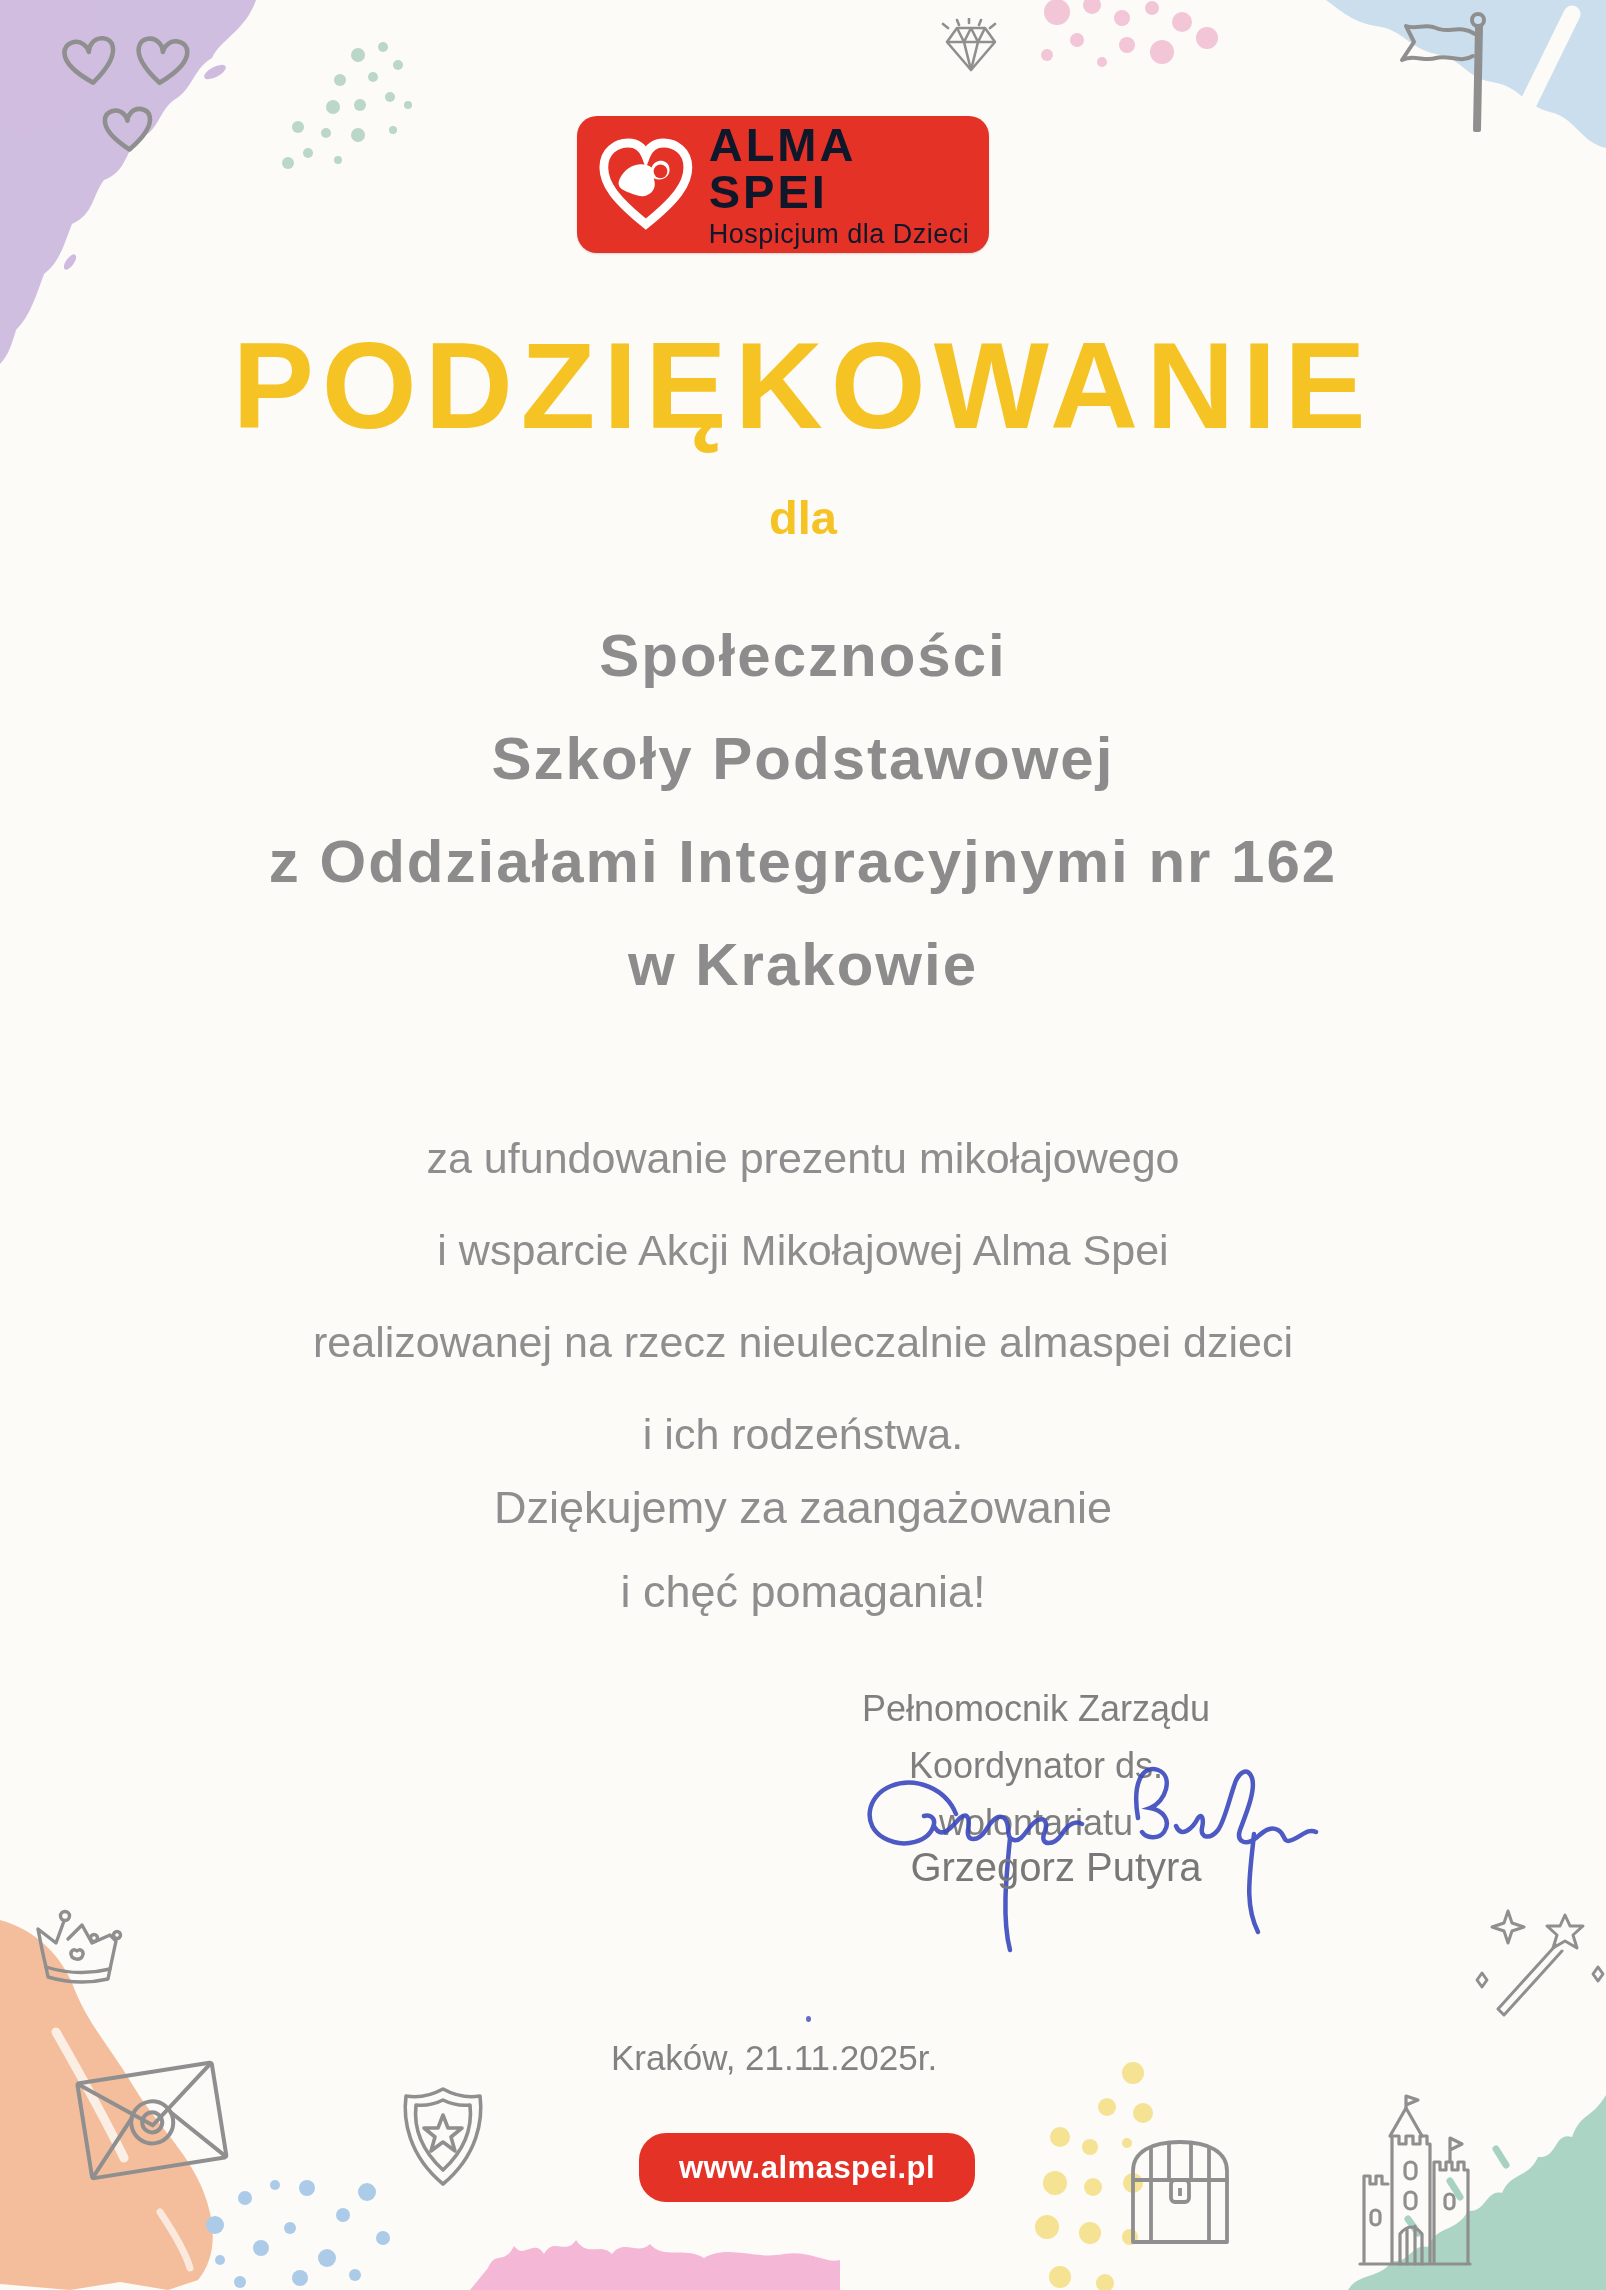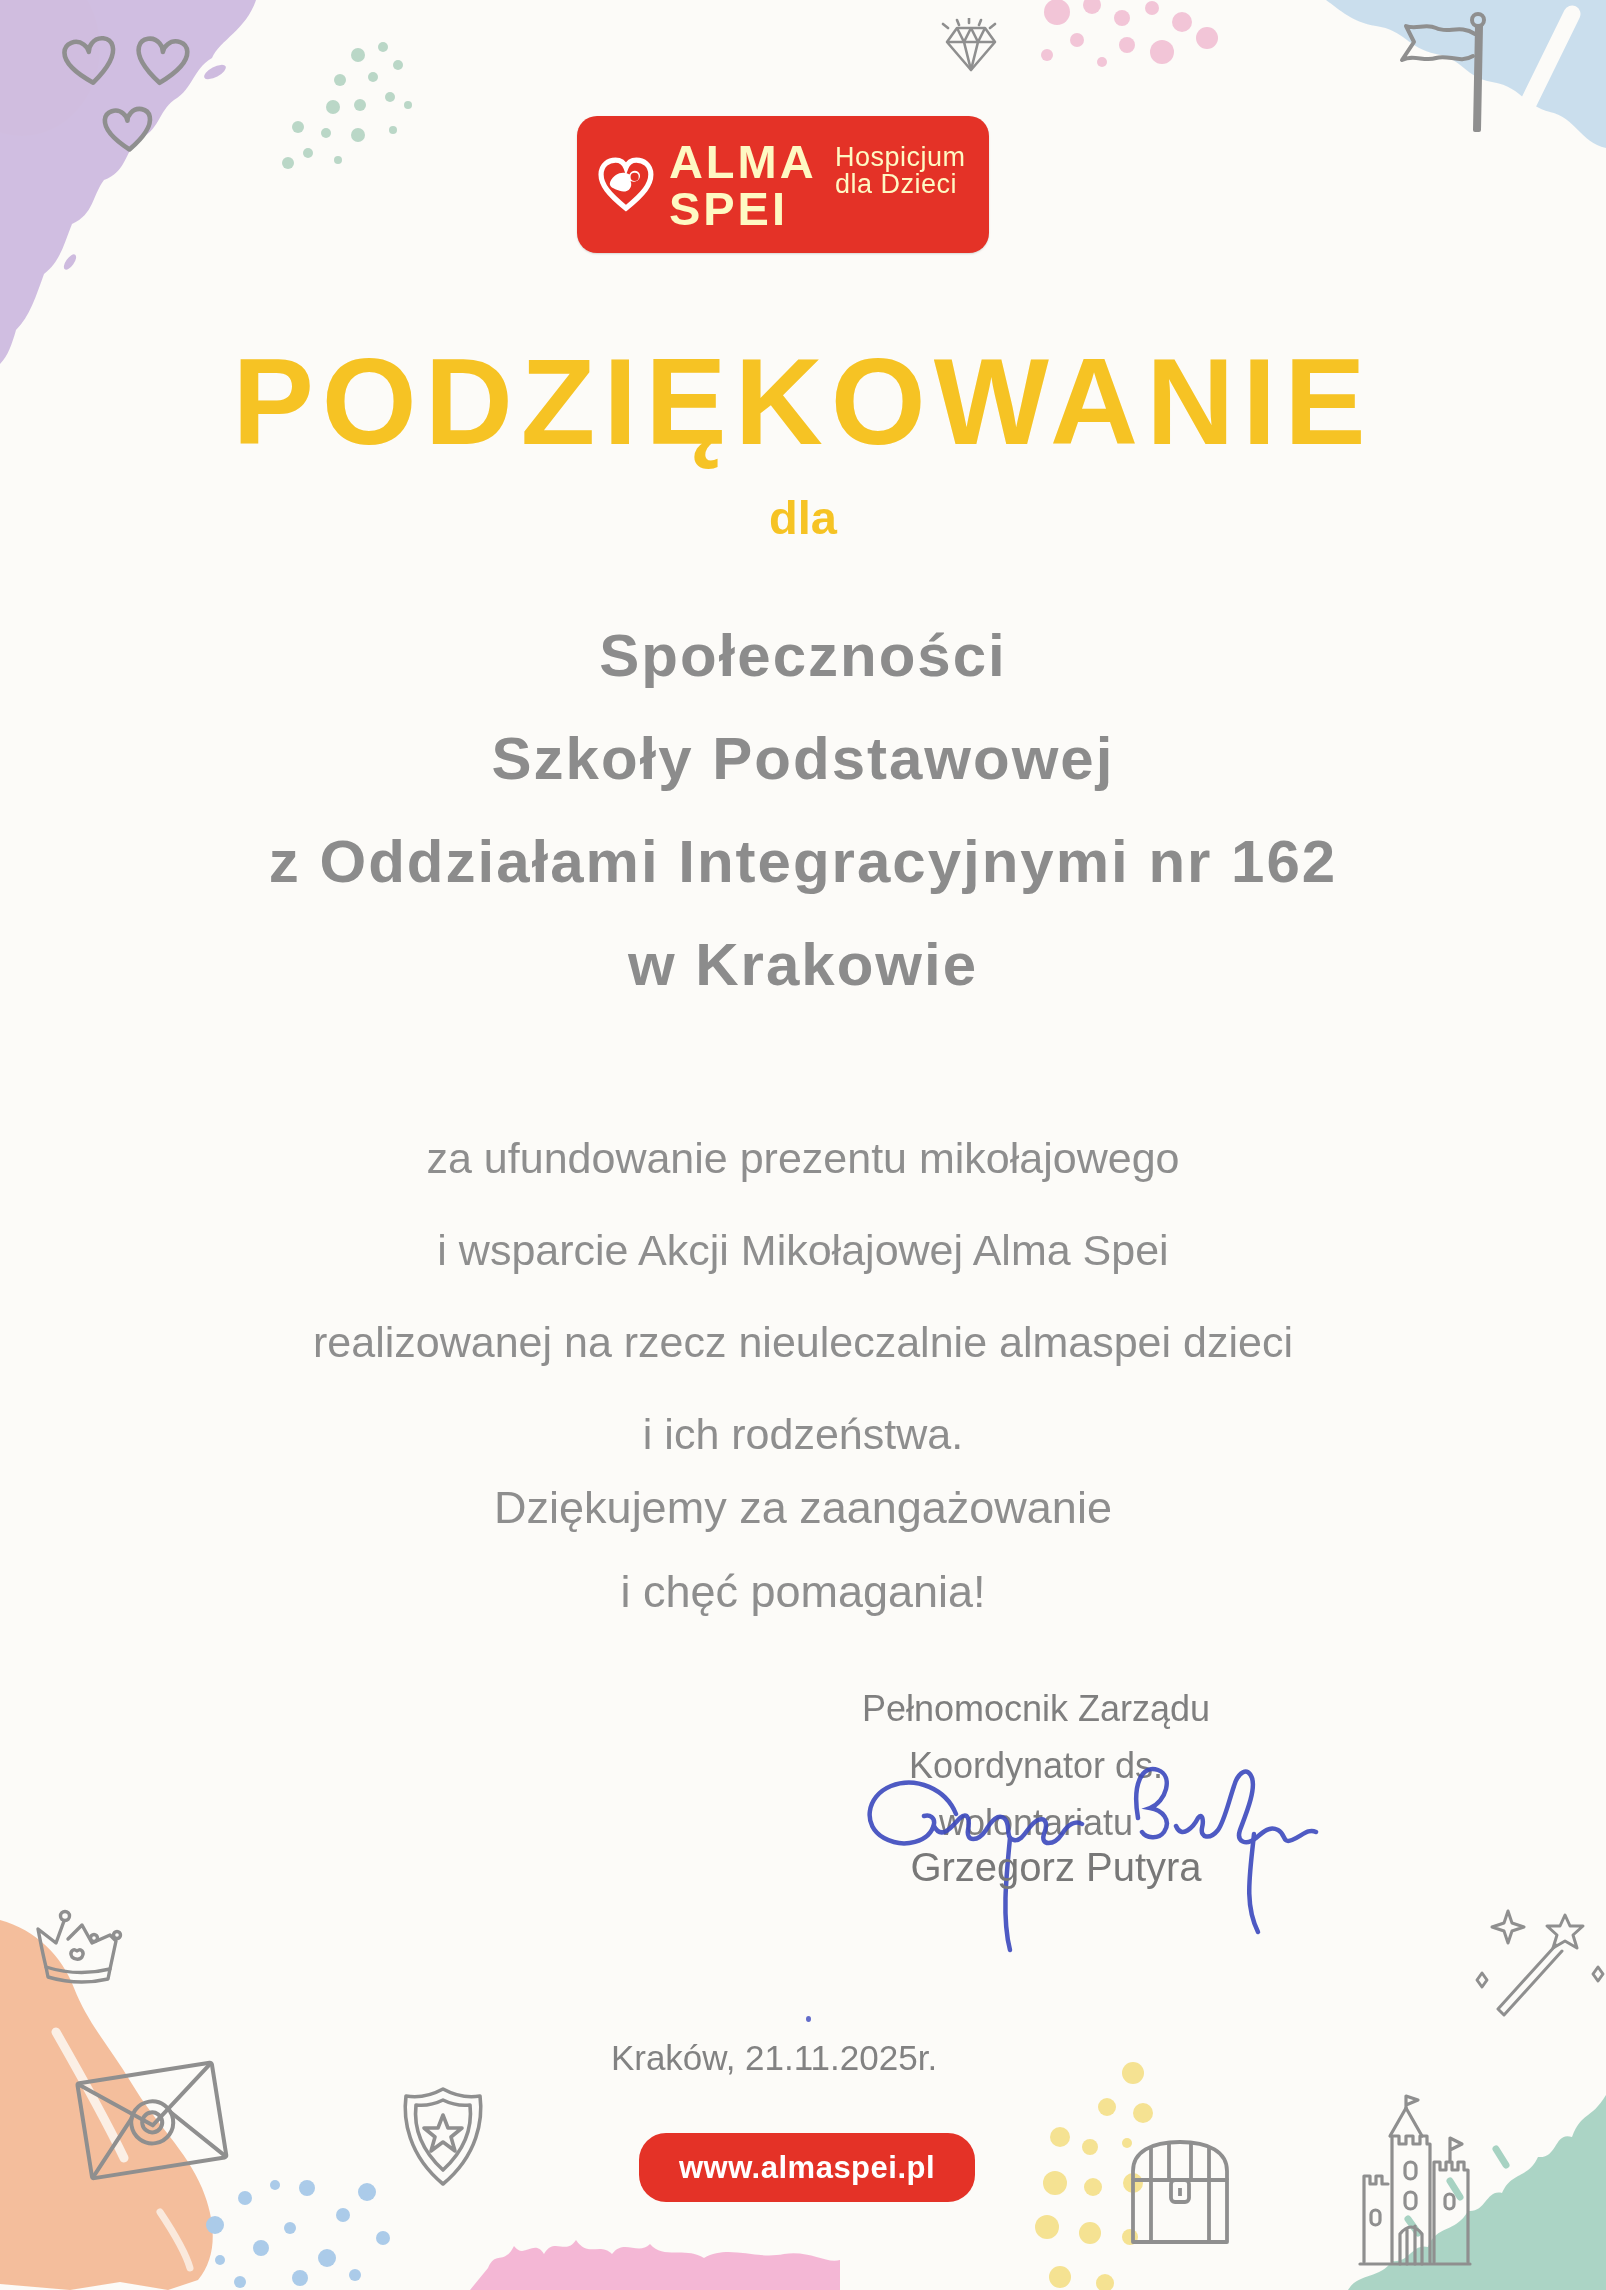--- a/index.html
+++ b/index.html
@@ -32,26 +32,26 @@
   .centered-line{position:absolute;left:0;right:0;text-align:center;}
 
   
   .logo{
     position:absolute;top:116px;left:50%;margin-left:-226px;
     width:412px;height:137px;border-radius:20px;
     background:var(--accent-red);
     display:flex;align-items:center;gap:14px;padding-left:20px;box-sizing:border-box;
     box-shadow:0 1px 2px rgba(0,0,0,.15);
   }
-  .logo-text{color:#fef9c3;display:flex;flex-direction:row;line-height:1;}
+  .logo-text{color:#0f172a;display:flex;flex-direction:column;line-height:1;}
   .logo-title{font-size:47px;font-weight:700;letter-spacing:3px;}
   .logo-subtitle{font-size:27px;font-weight:400;letter-spacing:.5px;margin-top:6px;}
 
   .main-title{
-    top:332px;font-size:122px;font-weight:700;letter-spacing:8px;
+    top:316px;font-size:122px;font-weight:700;letter-spacing:8px;
     color:var(--accent-yellow);white-space:nowrap;
   }
   .dla{top:490px;font-size:47px;font-weight:700;color:var(--accent-yellow);}
   .recipient{top:604px;font-size:60px;font-weight:700;letter-spacing:2px;
     line-height:103px;color:var(--recipient-gray);}
   .bodytext{top:1112px;font-size:43px;font-weight:400;line-height:92px;color:var(--body-gray);}
   .thanks{top:1466px;font-size:45px;font-weight:400;line-height:84px;color:var(--body-gray);text-align:center;}
 
   .sig-roles{position:absolute;left:816px;top:1680px;width:440px;text-align:center;
     font-size:36px;line-height:57px;color:var(--muted-gray);}

